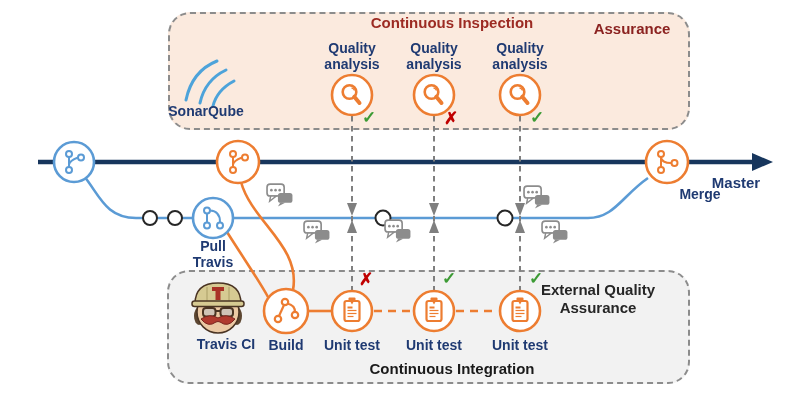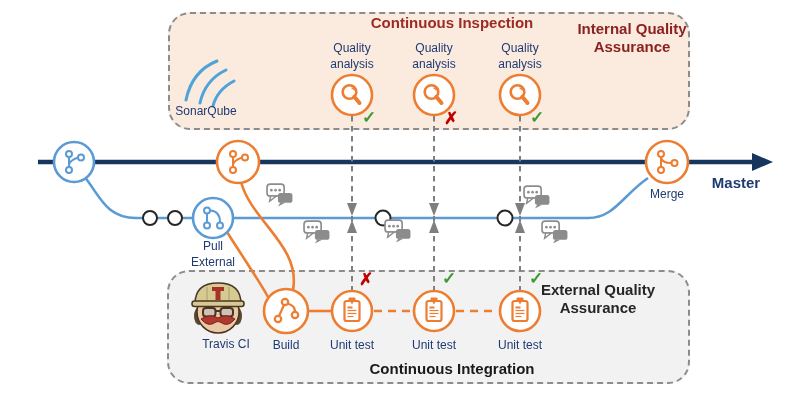--- a/index.html
+++ b/index.html
@@ -9,21 +9,21 @@
     --bubble-gray:#8C8C8C; --sonar-blue:#4DA3DA;
   }
   *{margin:0;padding:0;box-sizing:border-box;}
   body{background:#fff;font-family:"Liberation Sans",sans-serif;}
   .stage{position:relative;width:785px;height:405px;background:#fff;overflow:hidden;}
   .box{position:absolute;border:2.5px dashed var(--border-gray);border-radius:22px;}
   .box-inspection{left:168px;top:12px;width:522px;height:118px;background:var(--peach-bg);}
   .box-integration{left:167px;top:270px;width:523px;height:114px;background:var(--gray-bg);}
   svg.overlay{position:absolute;left:0;top:0;width:785px;height:405px;}
   .lbl{position:absolute;transform:translateX(-50%);text-align:center;white-space:nowrap;
-       font-weight:400;color:var(--navy);font-size:12px;line-height:16px;}
+       font-weight:700;color:var(--navy);font-size:14px;line-height:16px;}
   .lbl .ln{display:block;}
   .title{position:absolute;transform:translateX(-50%);text-align:center;white-space:nowrap;
          font-weight:700;font-size:15px;line-height:18px;}
   .t-inspection{color:var(--maroon);}
   .t-internal{color:var(--maroon2);}
   .t-external{color:var(--text-dark);}
   .t-integration{color:#1A1A1A;}
   .status{position:absolute;transform:translateX(-50%);font-size:17px;font-weight:700;line-height:17px;}
   .master-lbl{position:absolute;transform:translateX(-50%);color:var(--navy);font-weight:700;font-size:15px;margin-top:36px;}
 </style>
@@ -236,34 +236,33 @@
           <circle cx="-2.5" cy="-3" r="6.8" stroke-width="2.6"></circle>
           <path d="M -0.5 -7.2 A 5.2 5.2 0 0 1 2.6 -4.6" stroke-width="1.4"></path>
           <line x1="2.3" y1="1.7" x2="7.5" y2="8" stroke-width="4" stroke-linecap="round"></line>
         </g>
       </g>
     </g>
   </svg>
 
   <div class="title t-inspection" style="left:452px;top:14px;">Continuous Inspection</div>
   <div class="title t-internal" style="left:632px;top:20px;">
-    <span class="ln" style="display:block">Internal Quality</span>
     <span class="ln" style="display:block">Assurance</span>
   </div>
   <div class="title t-external" style="left:598px;top:281px;">
     <span style="display:block">External Quality</span>
     <span style="display:block">Assurance</span>
   </div>
   <div class="title t-integration" style="left:452px;top:360px;text-align:right;">Continuous Integration</div>
 
   <div class="lbl" style="left:213px;top:238px;">
     <span class="ln">Pull</span>
-    <span class="ln">External</span>
-  </div>
-  <div class="lbl" style="left:667px;top:186px;">Merge</div>
+    <span class="ln">Travis</span>
+  </div>
+  <div class="lbl" style="left:700px;top:186px;">Merge</div>
   <div class="master-lbl" style="left:736px;top:138px;">Master</div>
 
   <div class="lbl" style="left:206px;top:103px;">SonarQube</div>
   <div class="lbl" style="left:218px;top:336px;margin-left:8px;">Travis CI</div>
   <div class="lbl" style="left:286px;top:337px;">Build</div>
 
   <div class="lbl" style="left:352px;top:40px;">
     <span class="ln">Quality</span>
     <span class="ln">analysis</span>
   </div>

